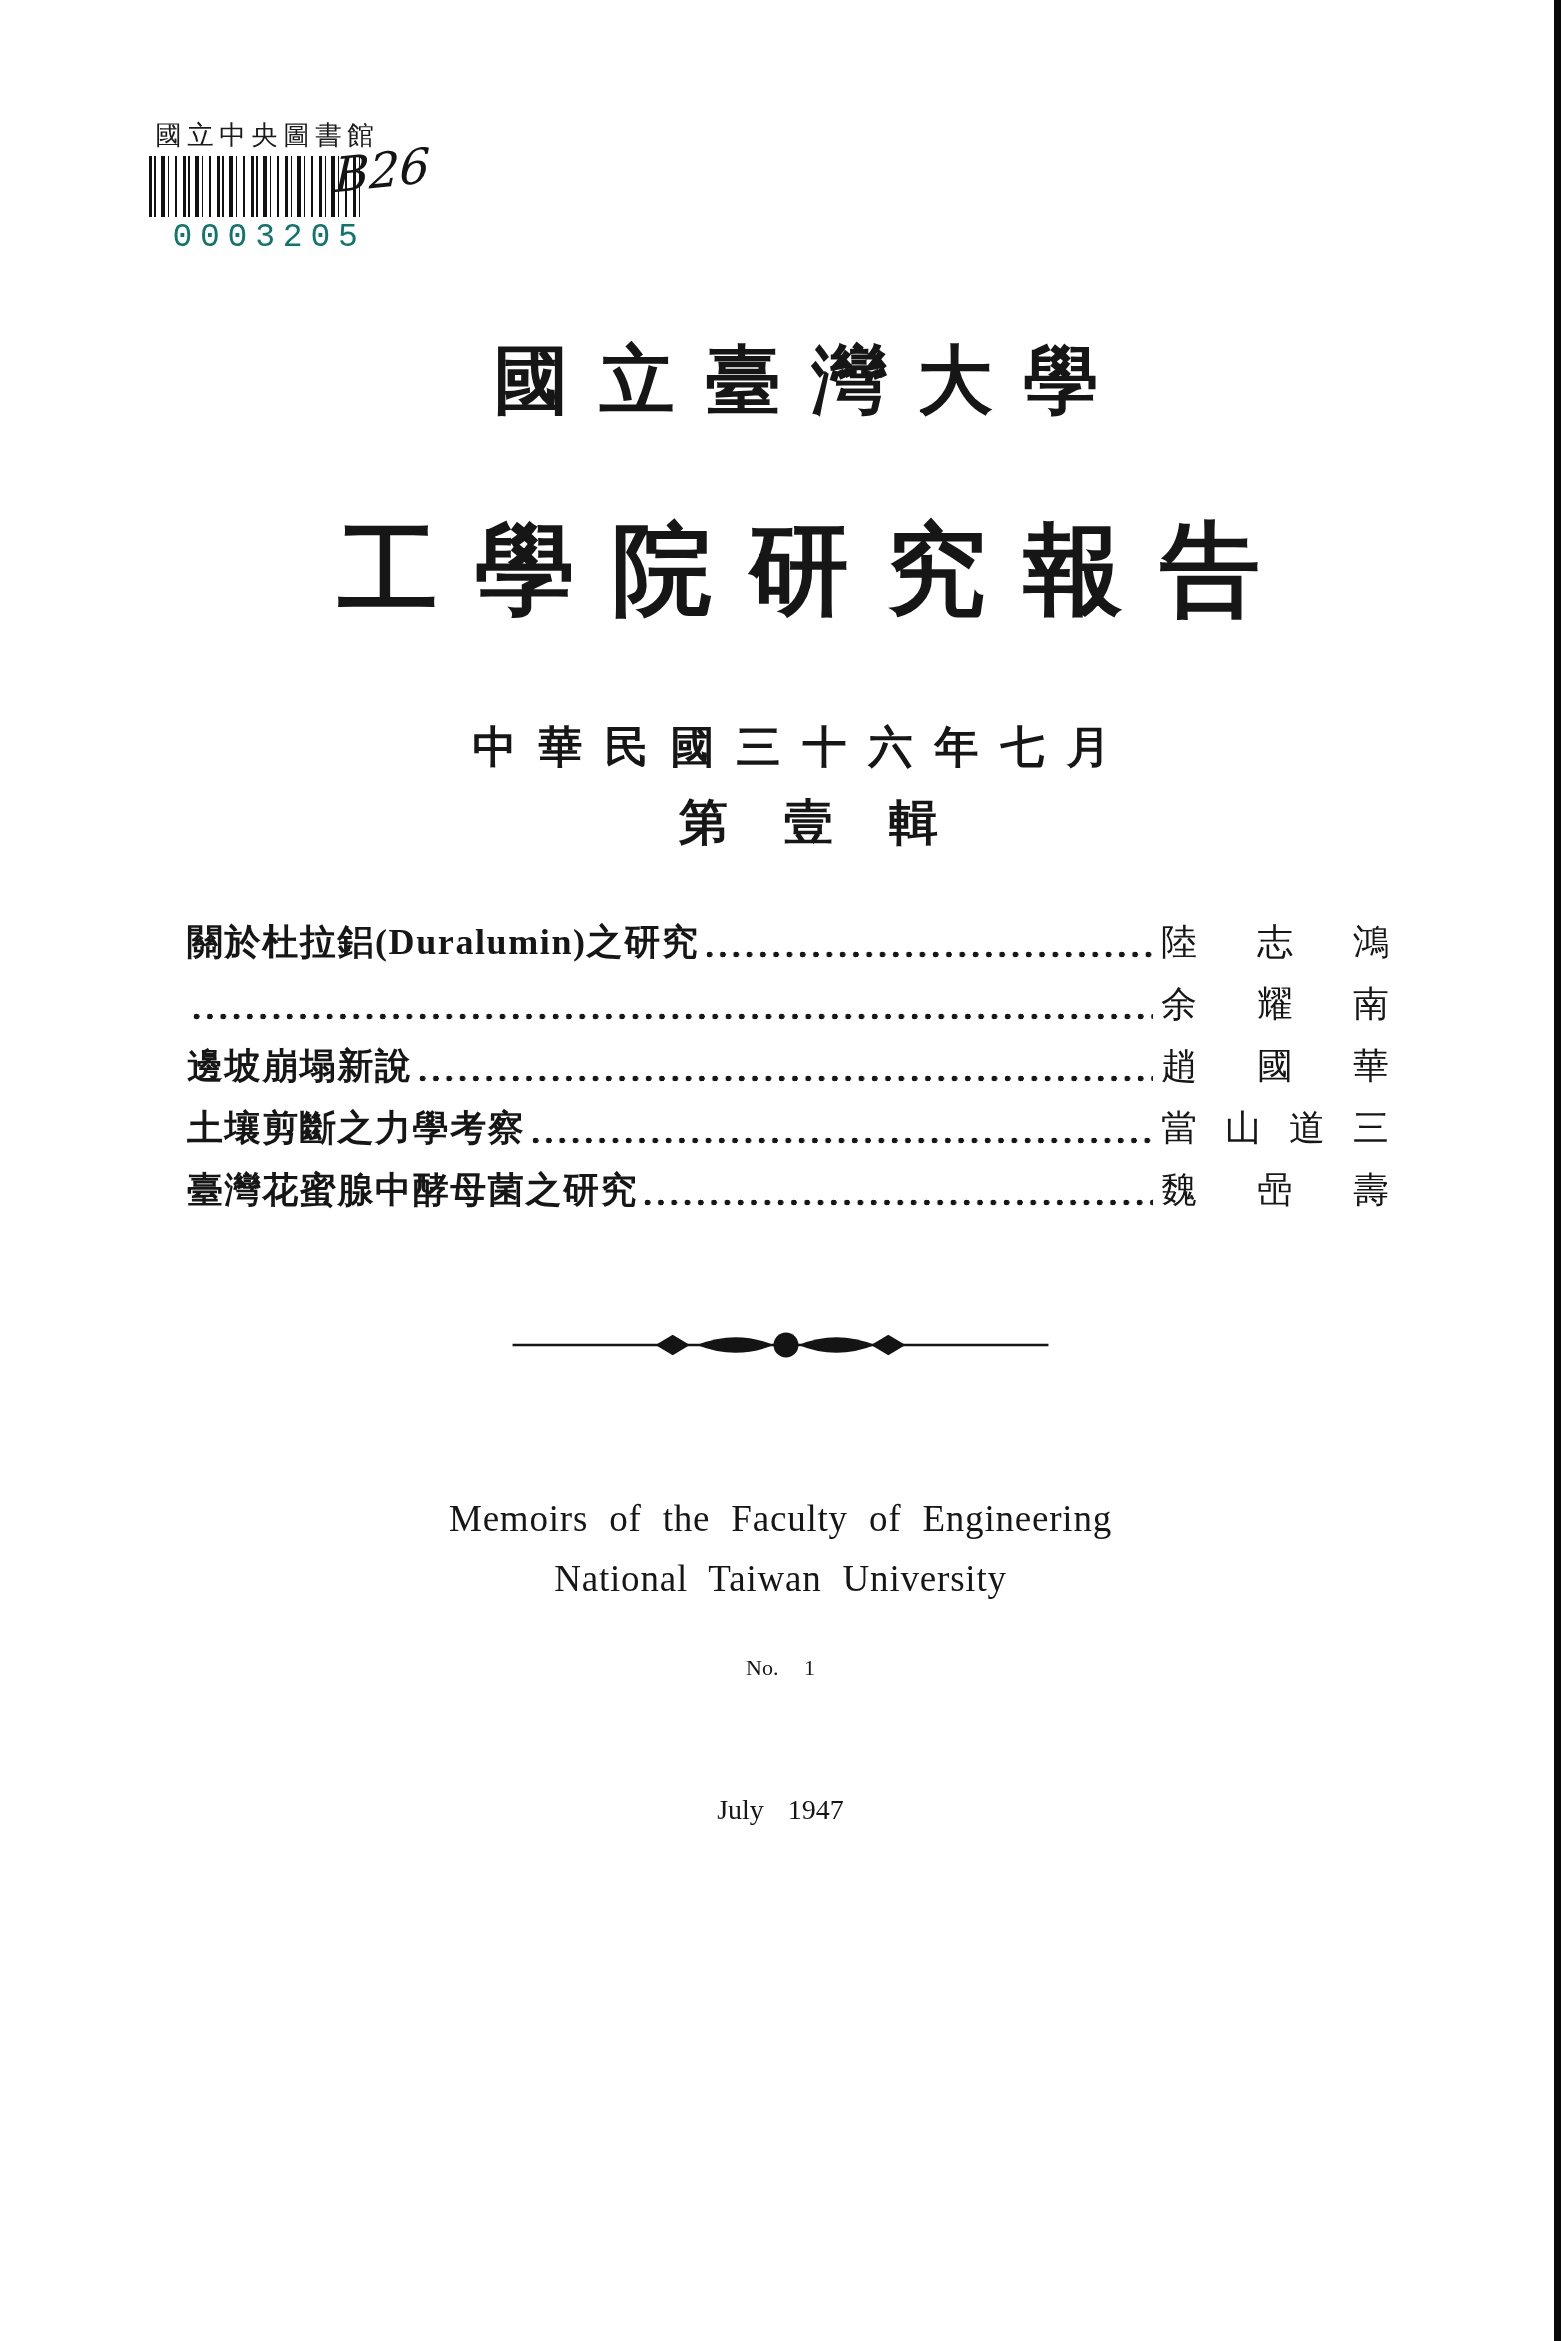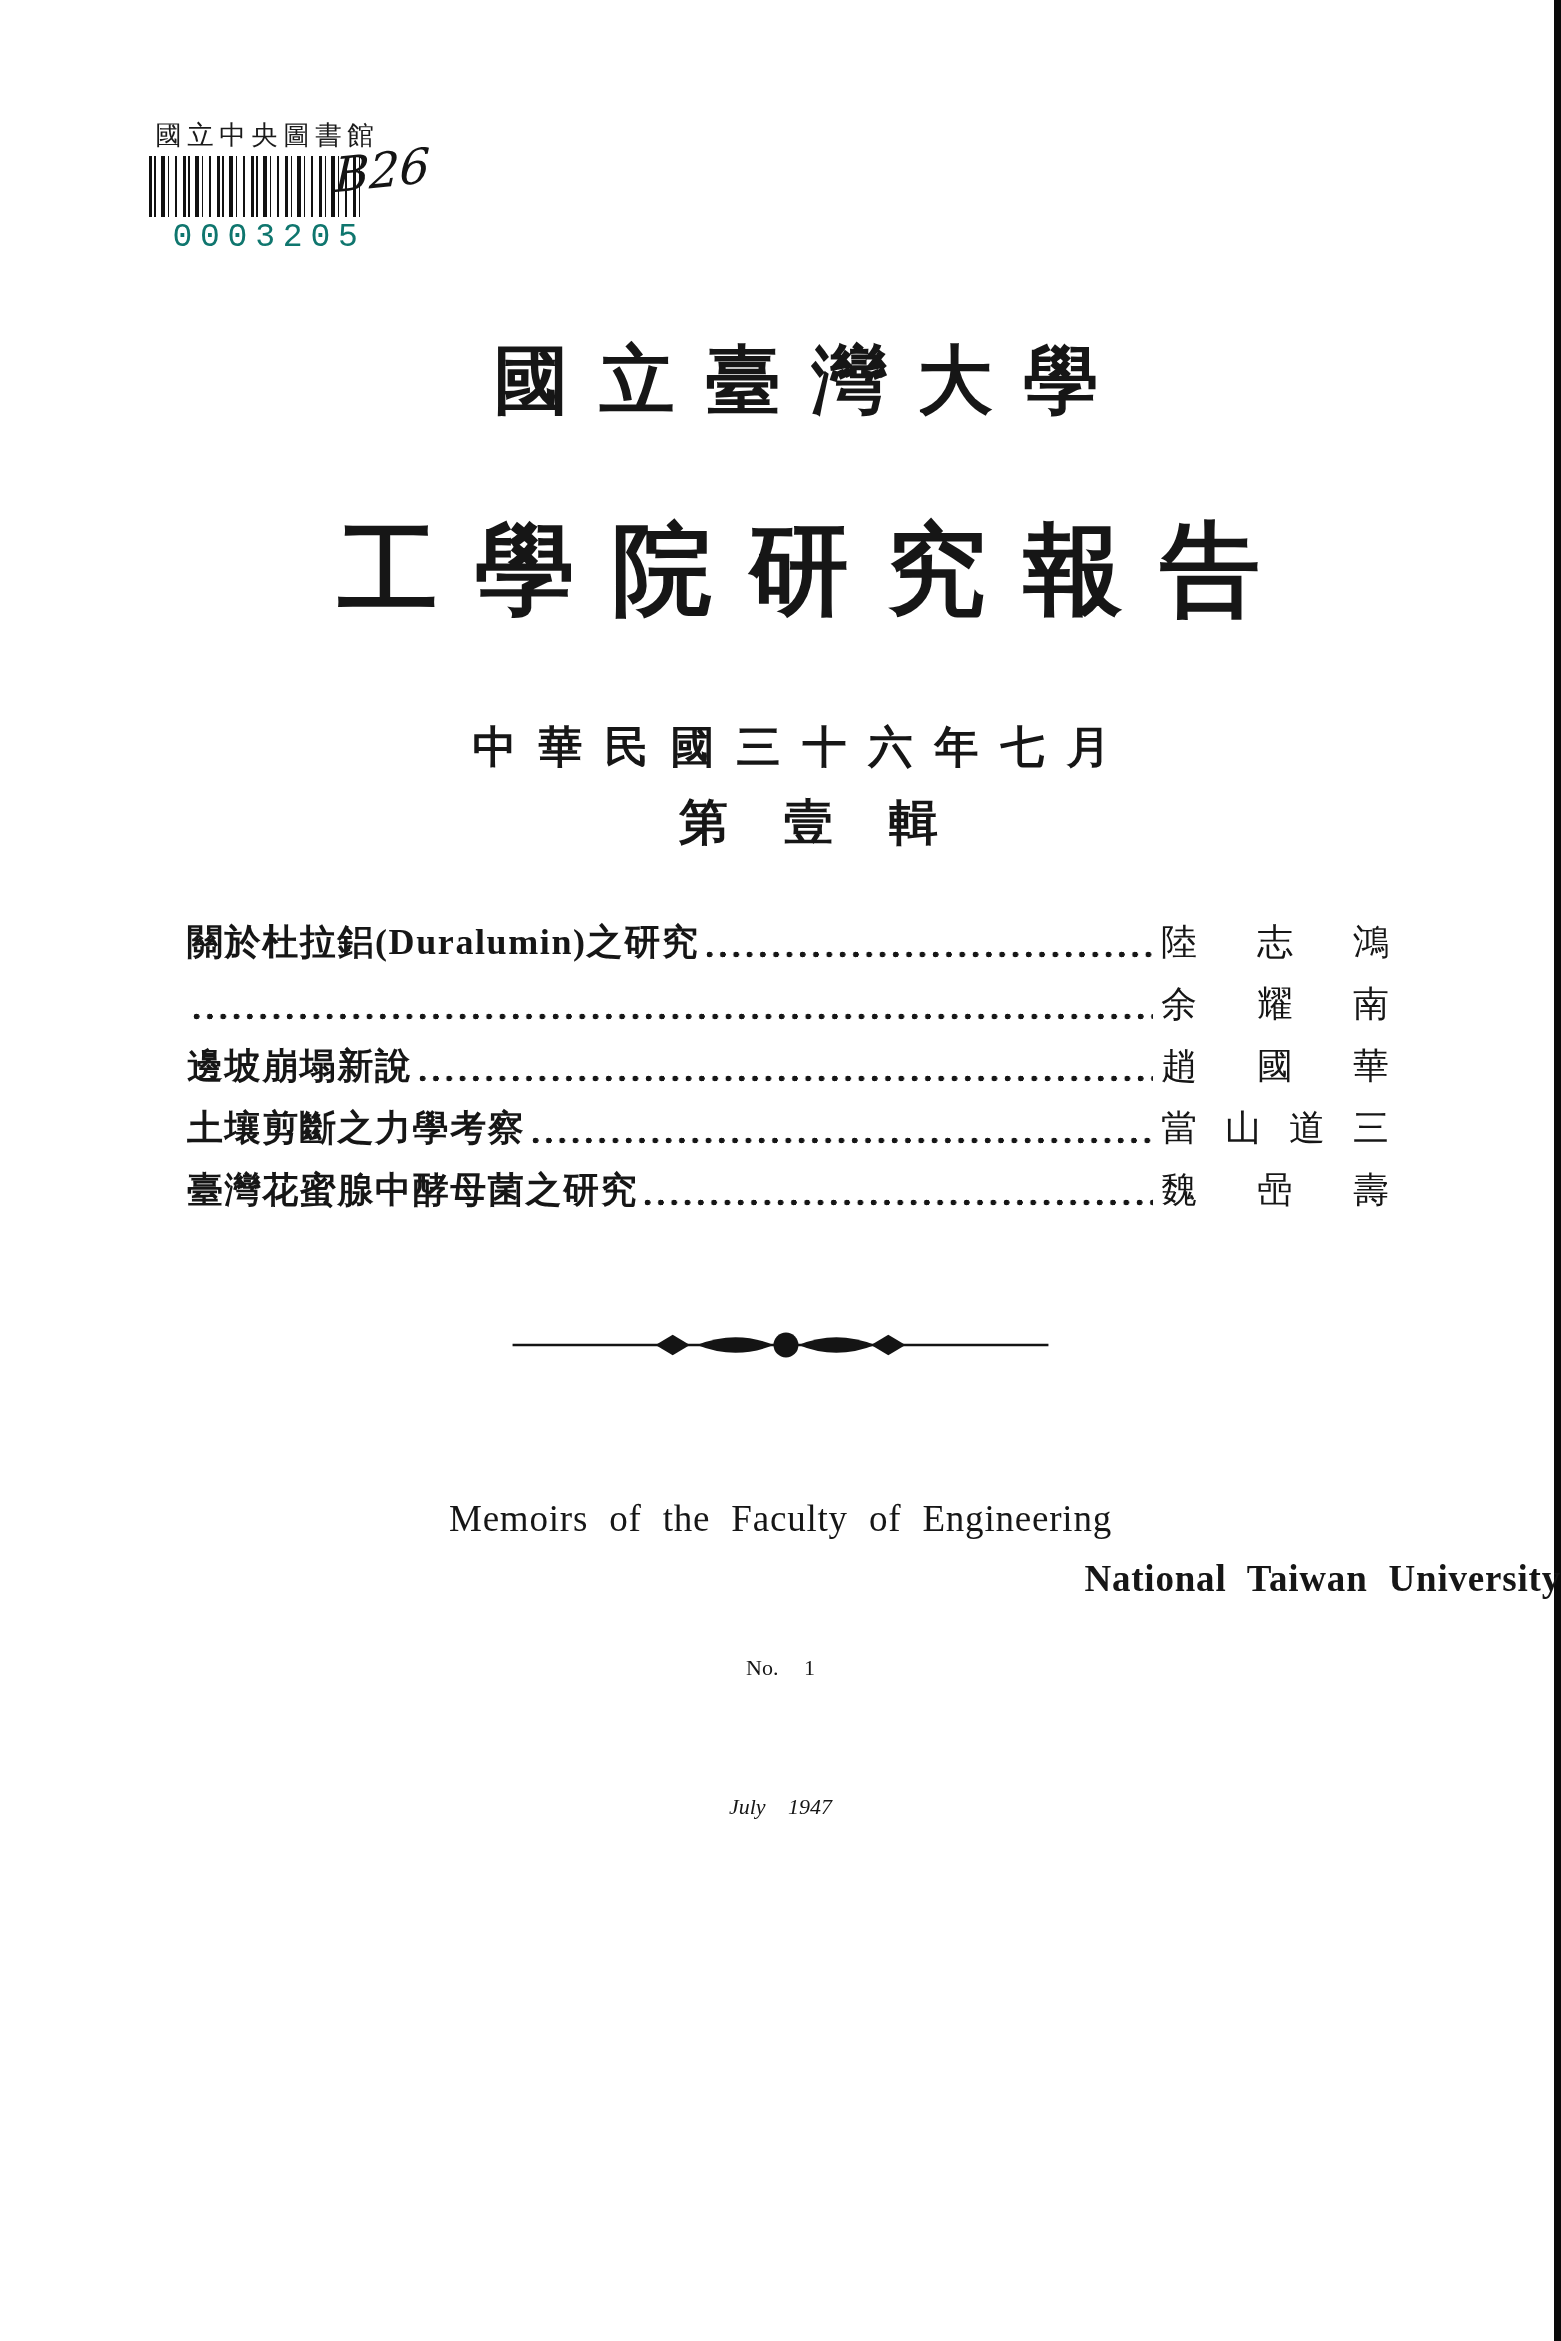--- a/index.html
+++ b/index.html
@@ -115,23 +115,23 @@
     text-align: justify;
     text-align-last: justify;
     white-space: nowrap;
   }
 
   
   .divider { position: absolute; left: 511px; top: 1327px; }
 
   
   .en-title-1 { top: 1497px; font-size: 37px; font-weight: 400; word-spacing: 11px; letter-spacing: 0.8px; }
-  .en-title-2 { top: 1557px; font-size: 37px; font-weight: 700; word-spacing: 11px; letter-spacing: 0.8px; text-align: right; }
+  .en-title-2 { top: 1557px; font-size: 37px; font-weight: 400; word-spacing: 11px; letter-spacing: 0.8px; }
   .en-issue   { top: 1655px; font-size: 22px; word-spacing: 20px; }
-  .en-date    { top: 1794px; font-size: 22px; word-spacing: 17px; font-style: italic; }
+  .en-date    { top: 1794px; font-size: 28px; word-spacing: 17px; }
 </style>
 </head>
 <body>
 
 <div class="page">
 
   <div class="scan-edge"></div>
 
   <div class="lib-label">
     <div class="lib-name">國立中央圖書館</div>

